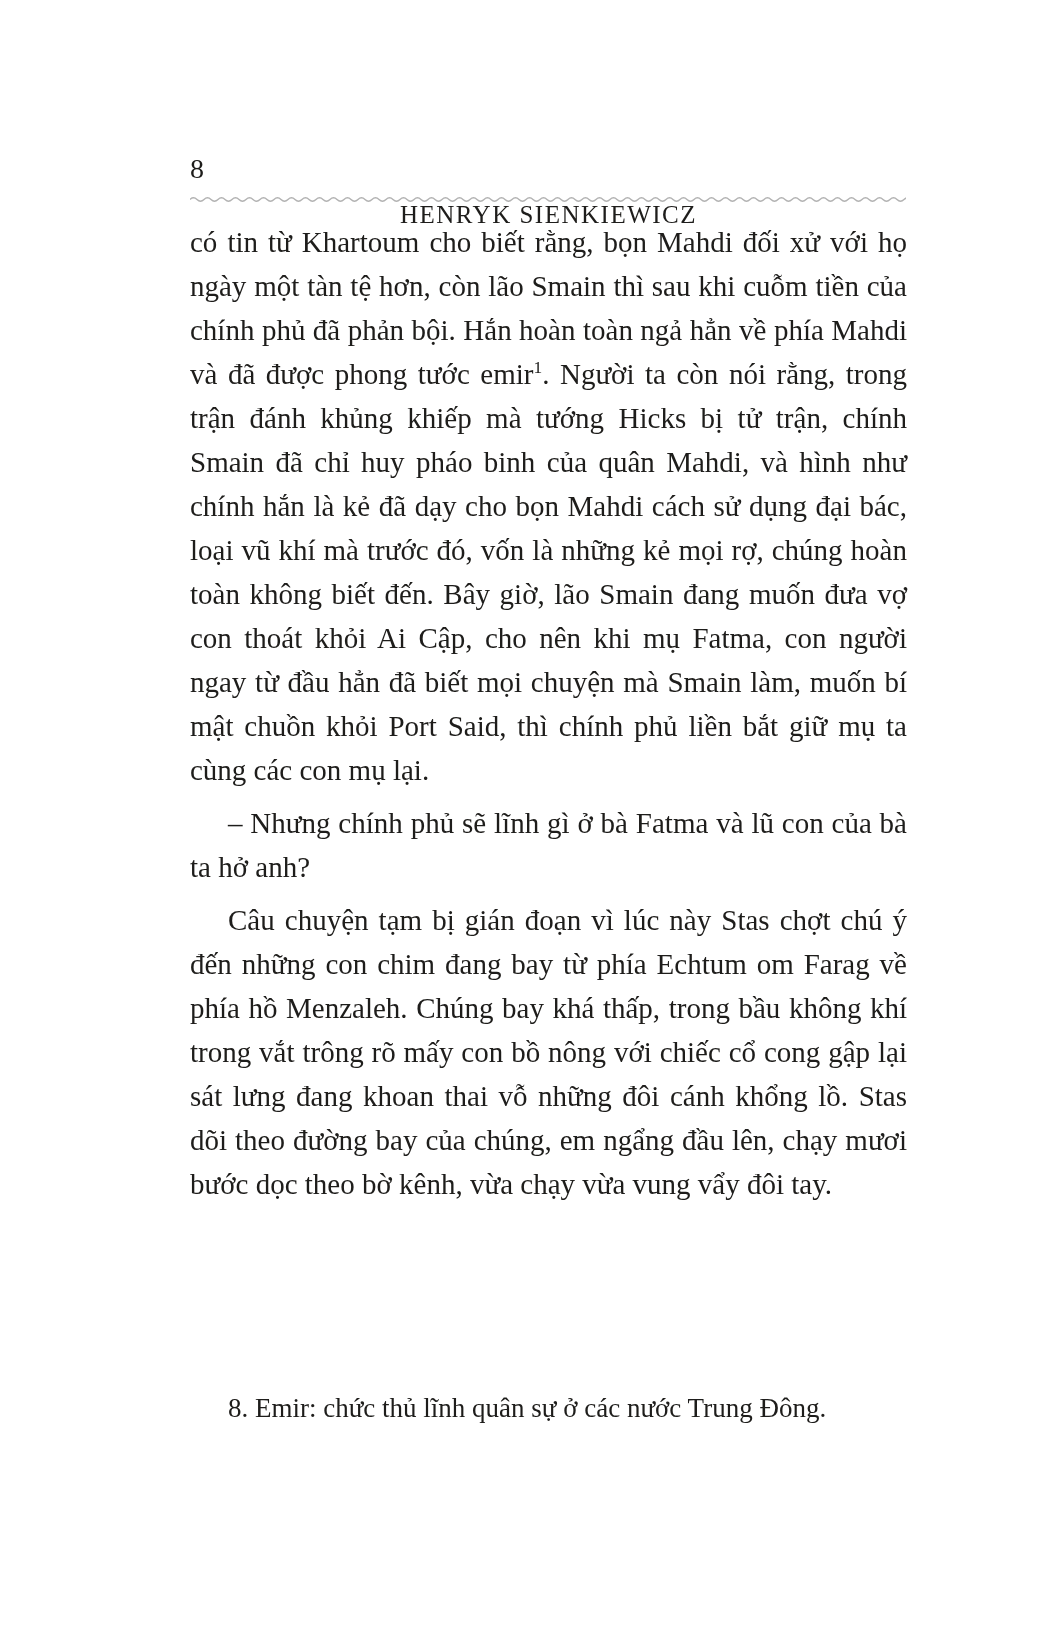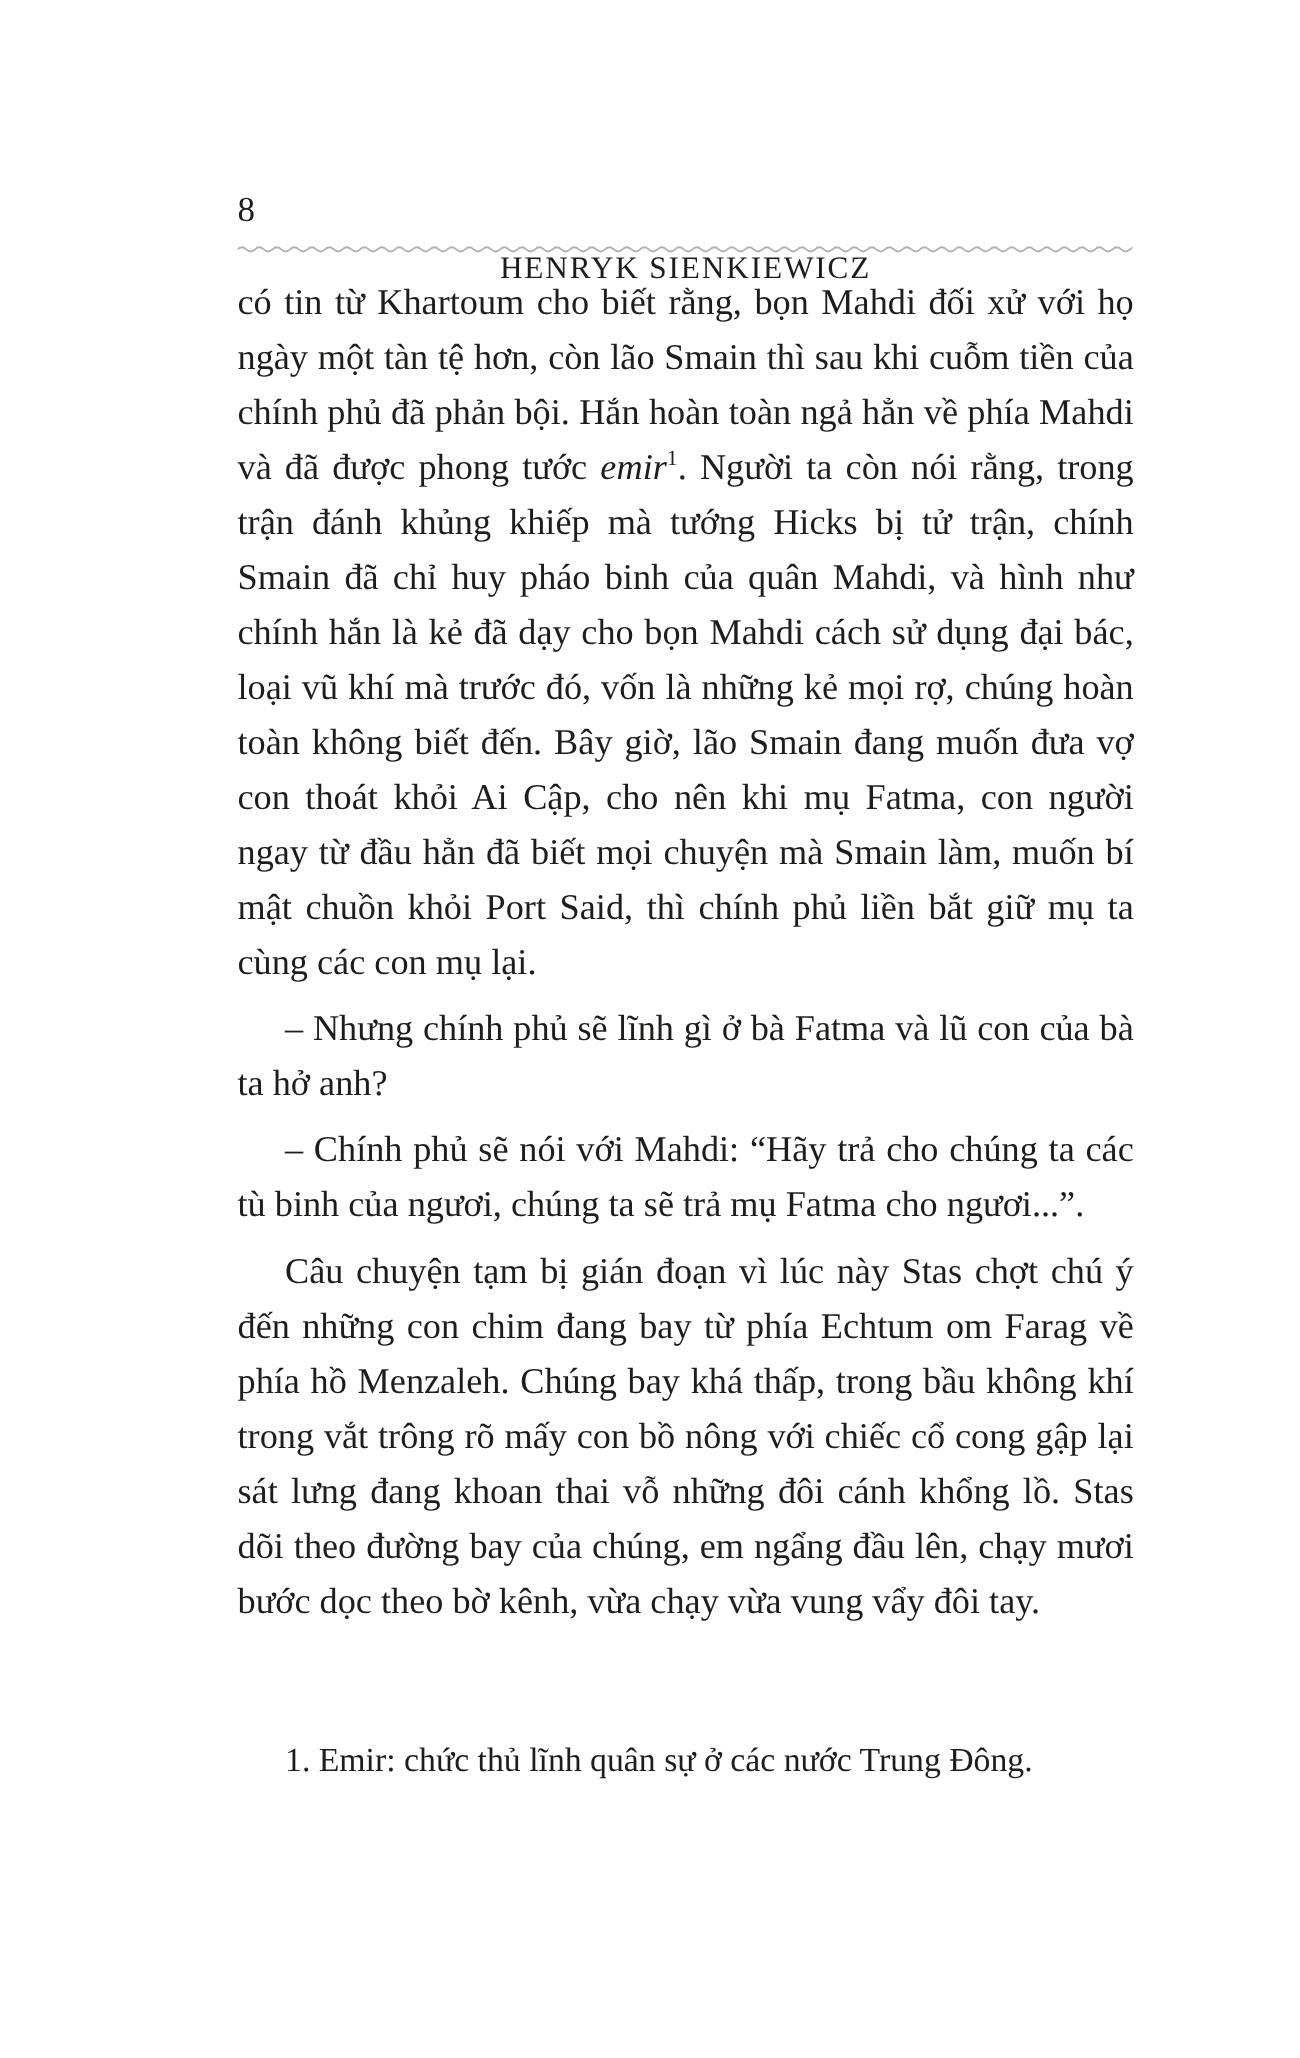--- a/index.html
+++ b/index.html
@@ -50,21 +50,21 @@
     line-height: 44px;
     text-align: justify;
     flex: 0 0 auto;
   }
   .page-body p {
     margin: 0 0 9px 0;
   }
   .page-body p.indented {
     text-indent: 38px;
   }
-  .seg-italic { font-style: italic; }
+  .seg-italic { }
   .seg-sup {
     vertical-align: super;
     font-size: 0.6em;
     line-height: 0;
   }
   .footnote {
     margin-top: auto;
     flex: 0 0 auto;
     padding-left: 38px;
     font-size: 27px;
@@ -82,21 +82,20 @@
     <span class="running-title">HENRYK SIENKIEWICZ</span>
   </header>
 
   <svg class="wavy-divider" width="716" height="8" viewBox="0 0 716 8">
     <path id="wave-path" d="M0,4.5 q3.5,-3.4 7,0 q3.5,3.4 7,0 q3.5,-3.4 7,0 q3.5,3.4 7,0 q3.5,-3.4 7,0 q3.5,3.4 7,0 q3.5,-3.4 7,0 q3.5,3.4 7,0 q3.5,-3.4 7,0 q3.5,3.4 7,0 q3.5,-3.4 7,0 q3.5,3.4 7,0 q3.5,-3.4 7,0 q3.5,3.4 7,0 q3.5,-3.4 7,0 q3.5,3.4 7,0 q3.5,-3.4 7,0 q3.5,3.4 7,0 q3.5,-3.4 7,0 q3.5,3.4 7,0 q3.5,-3.4 7,0 q3.5,3.4 7,0 q3.5,-3.4 7,0 q3.5,3.4 7,0 q3.5,-3.4 7,0 q3.5,3.4 7,0 q3.5,-3.4 7,0 q3.5,3.4 7,0 q3.5,-3.4 7,0 q3.5,3.4 7,0 q3.5,-3.4 7,0 q3.5,3.4 7,0 q3.5,-3.4 7,0 q3.5,3.4 7,0 q3.5,-3.4 7,0 q3.5,3.4 7,0 q3.5,-3.4 7,0 q3.5,3.4 7,0 q3.5,-3.4 7,0 q3.5,3.4 7,0 q3.5,-3.4 7,0 q3.5,3.4 7,0 q3.5,-3.4 7,0 q3.5,3.4 7,0 q3.5,-3.4 7,0 q3.5,3.4 7,0 q3.5,-3.4 7,0 q3.5,3.4 7,0 q3.5,-3.4 7,0 q3.5,3.4 7,0 q3.5,-3.4 7,0 q3.5,3.4 7,0 q3.5,-3.4 7,0 q3.5,3.4 7,0 q3.5,-3.4 7,0 q3.5,3.4 7,0 q3.5,-3.4 7,0 q3.5,3.4 7,0 q3.5,-3.4 7,0 q3.5,3.4 7,0 q3.5,-3.4 7,0 q3.5,3.4 7,0 q3.5,-3.4 7,0 q3.5,3.4 7,0 q3.5,-3.4 7,0 q3.5,3.4 7,0 q3.5,-3.4 7,0 q3.5,3.4 7,0 q3.5,-3.4 7,0 q3.5,3.4 7,0 q3.5,-3.4 7,0 q3.5,3.4 7,0 q3.5,-3.4 7,0 q3.5,3.4 7,0 q3.5,-3.4 7,0 q3.5,3.4 7,0 q3.5,-3.4 7,0 q3.5,3.4 7,0 q3.5,-3.4 7,0 q3.5,3.4 7,0 q3.5,-3.4 7,0 q3.5,3.4 7,0 q3.5,-3.4 7,0 q3.5,3.4 7,0 q3.5,-3.4 7,0 q3.5,3.4 7,0 q3.5,-3.4 7,0 q3.5,3.4 7,0 q3.5,-3.4 7,0 q3.5,3.4 7,0 q3.5,-3.4 7,0 q3.5,3.4 7,0 q3.5,-3.4 7,0 q3.5,3.4 7,0 q3.5,-3.4 7,0 q3.5,3.4 7,0 q3.5,-3.4 7,0 q3.5,3.4 7,0 q3.5,-3.4 7,0 q3.5,3.4 7,0 q3.5,-3.4 7,0 q3.5,3.4 7,0 q3.5,-3.4 7,0 q3.5,3.4 7,0" fill="none" stroke="#b2b2b2" stroke-width="1.4"></path>
   </svg>
 
   <main class="page-body" id="page-body">
       <p><span>có tin từ Khartoum cho biết rằng, bọn Mahdi đối xử với họ ngày một tàn tệ hơn, còn lão Smain thì sau khi cuỗm tiền của chính phủ đã phản bội. Hắn hoàn toàn ngả hẳn về phía Mahdi và đã được phong tước </span><span class="seg-italic">emir</span><span class="seg-sup">1</span><span>. Người ta còn nói rằng, trong trận đánh khủng khiếp mà tướng Hicks bị tử trận, chính Smain đã chỉ huy pháo binh của quân Mahdi, và hình như chính hắn là kẻ đã dạy cho bọn Mahdi cách sử dụng đại bác, loại vũ khí mà trước đó, vốn là những kẻ mọi rợ, chúng hoàn toàn không biết đến. Bây giờ, lão Smain đang muốn đưa vợ con thoát khỏi Ai Cập, cho nên khi mụ Fatma, con người ngay từ đầu hẳn đã biết mọi chuyện mà Smain làm, muốn bí mật chuồn khỏi Port Said, thì chính phủ liền bắt giữ mụ ta cùng các con mụ lại.</span></p>
       <p class="indented"><span>– Nhưng chính phủ sẽ lĩnh gì ở bà Fatma và lũ con của bà ta hở anh?</span></p>
-      <p class="indented"><span>– Chính phủ sẽ nói với Mahdi: “Hãy trả cho chúng ta các tù binh của ngươi, chúng ta sẽ trả mụ Fatma cho ngươi...”.</span></p>
       <p class="indented"><span>Câu chuyện tạm bị gián đoạn vì lúc này Stas chợt chú ý đến những con chim đang bay từ phía Echtum om Farag về phía hồ Menzaleh. Chúng bay khá thấp, trong bầu không khí trong vắt trông rõ mấy con bồ nông với chiếc cổ cong gập lại sát lưng đang khoan thai vỗ những đôi cánh khổng lồ. Stas dõi theo đường bay của chúng, em ngẩng đầu lên, chạy mươi bước dọc theo bờ kênh, vừa chạy vừa vung vẩy đôi tay.</span></p>
     </main>
 
   <div class="footnote">
-    <span>1. Emir: chức thủ lĩnh quân sự ở các nước Trung Đông.</span>
+    <span>8. Emir: chức thủ lĩnh quân sự ở các nước Trung Đông.</span>
   </div>
 
 </div>
 
 </body></html>

